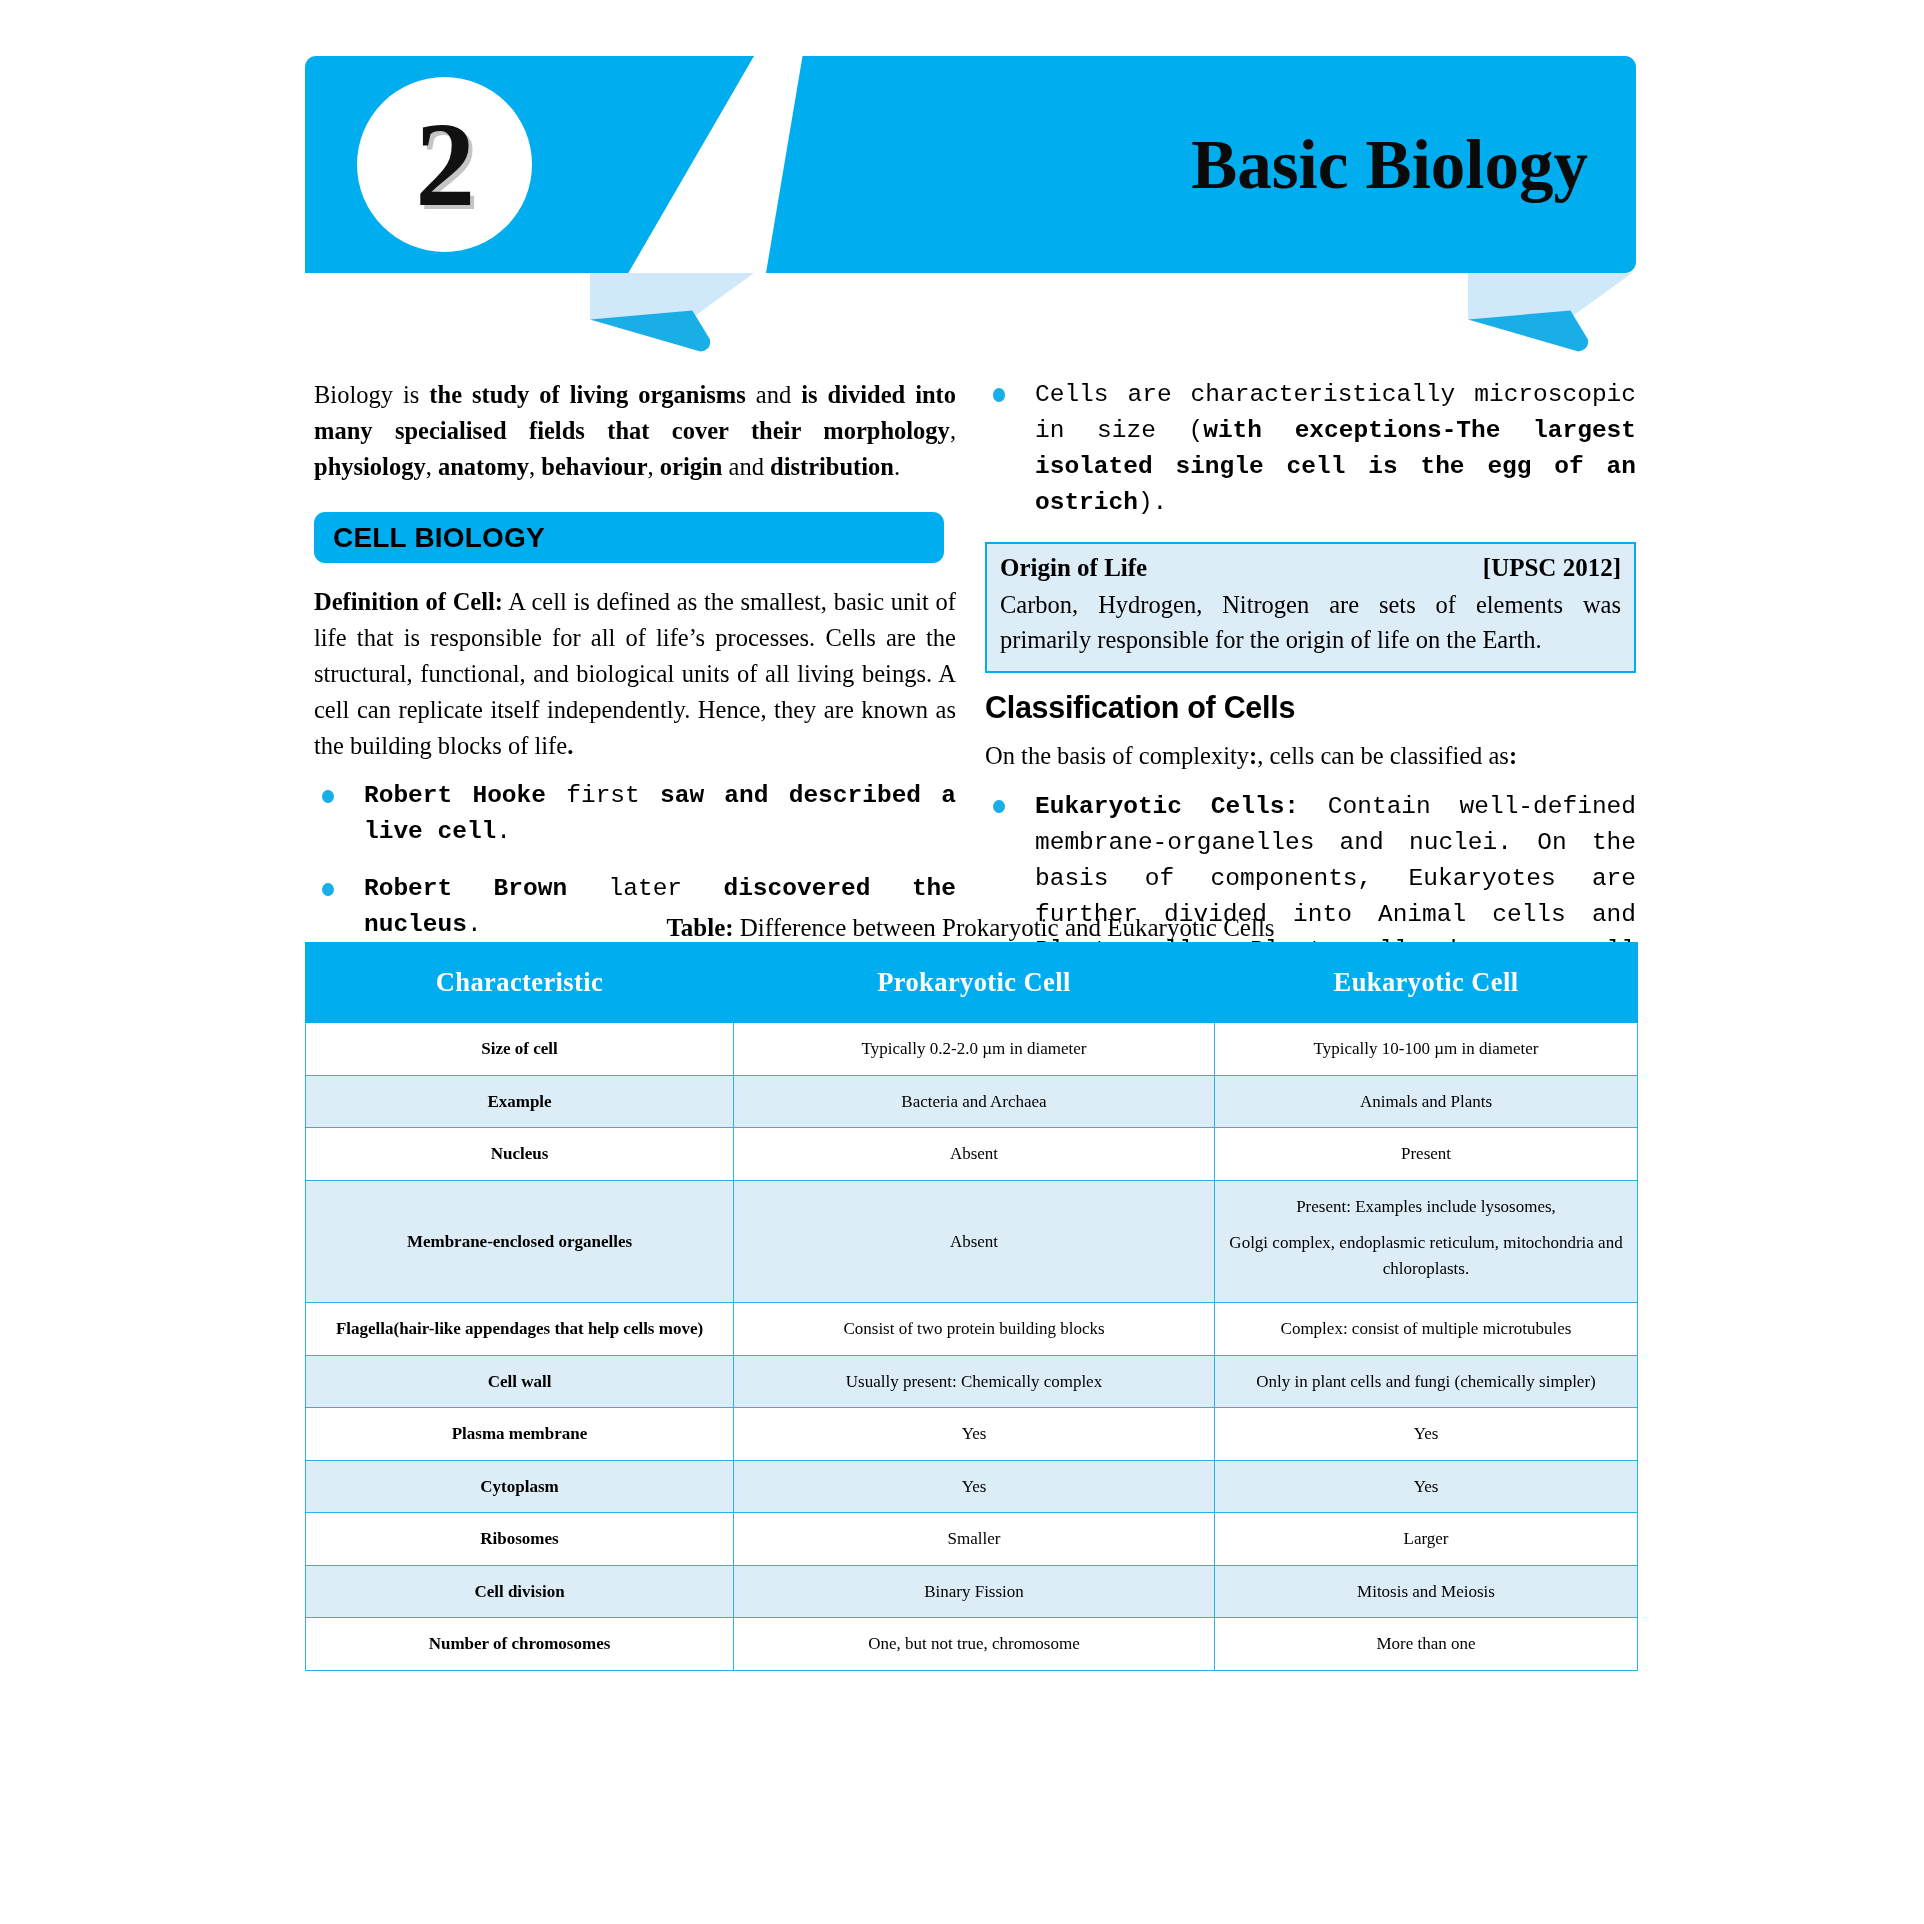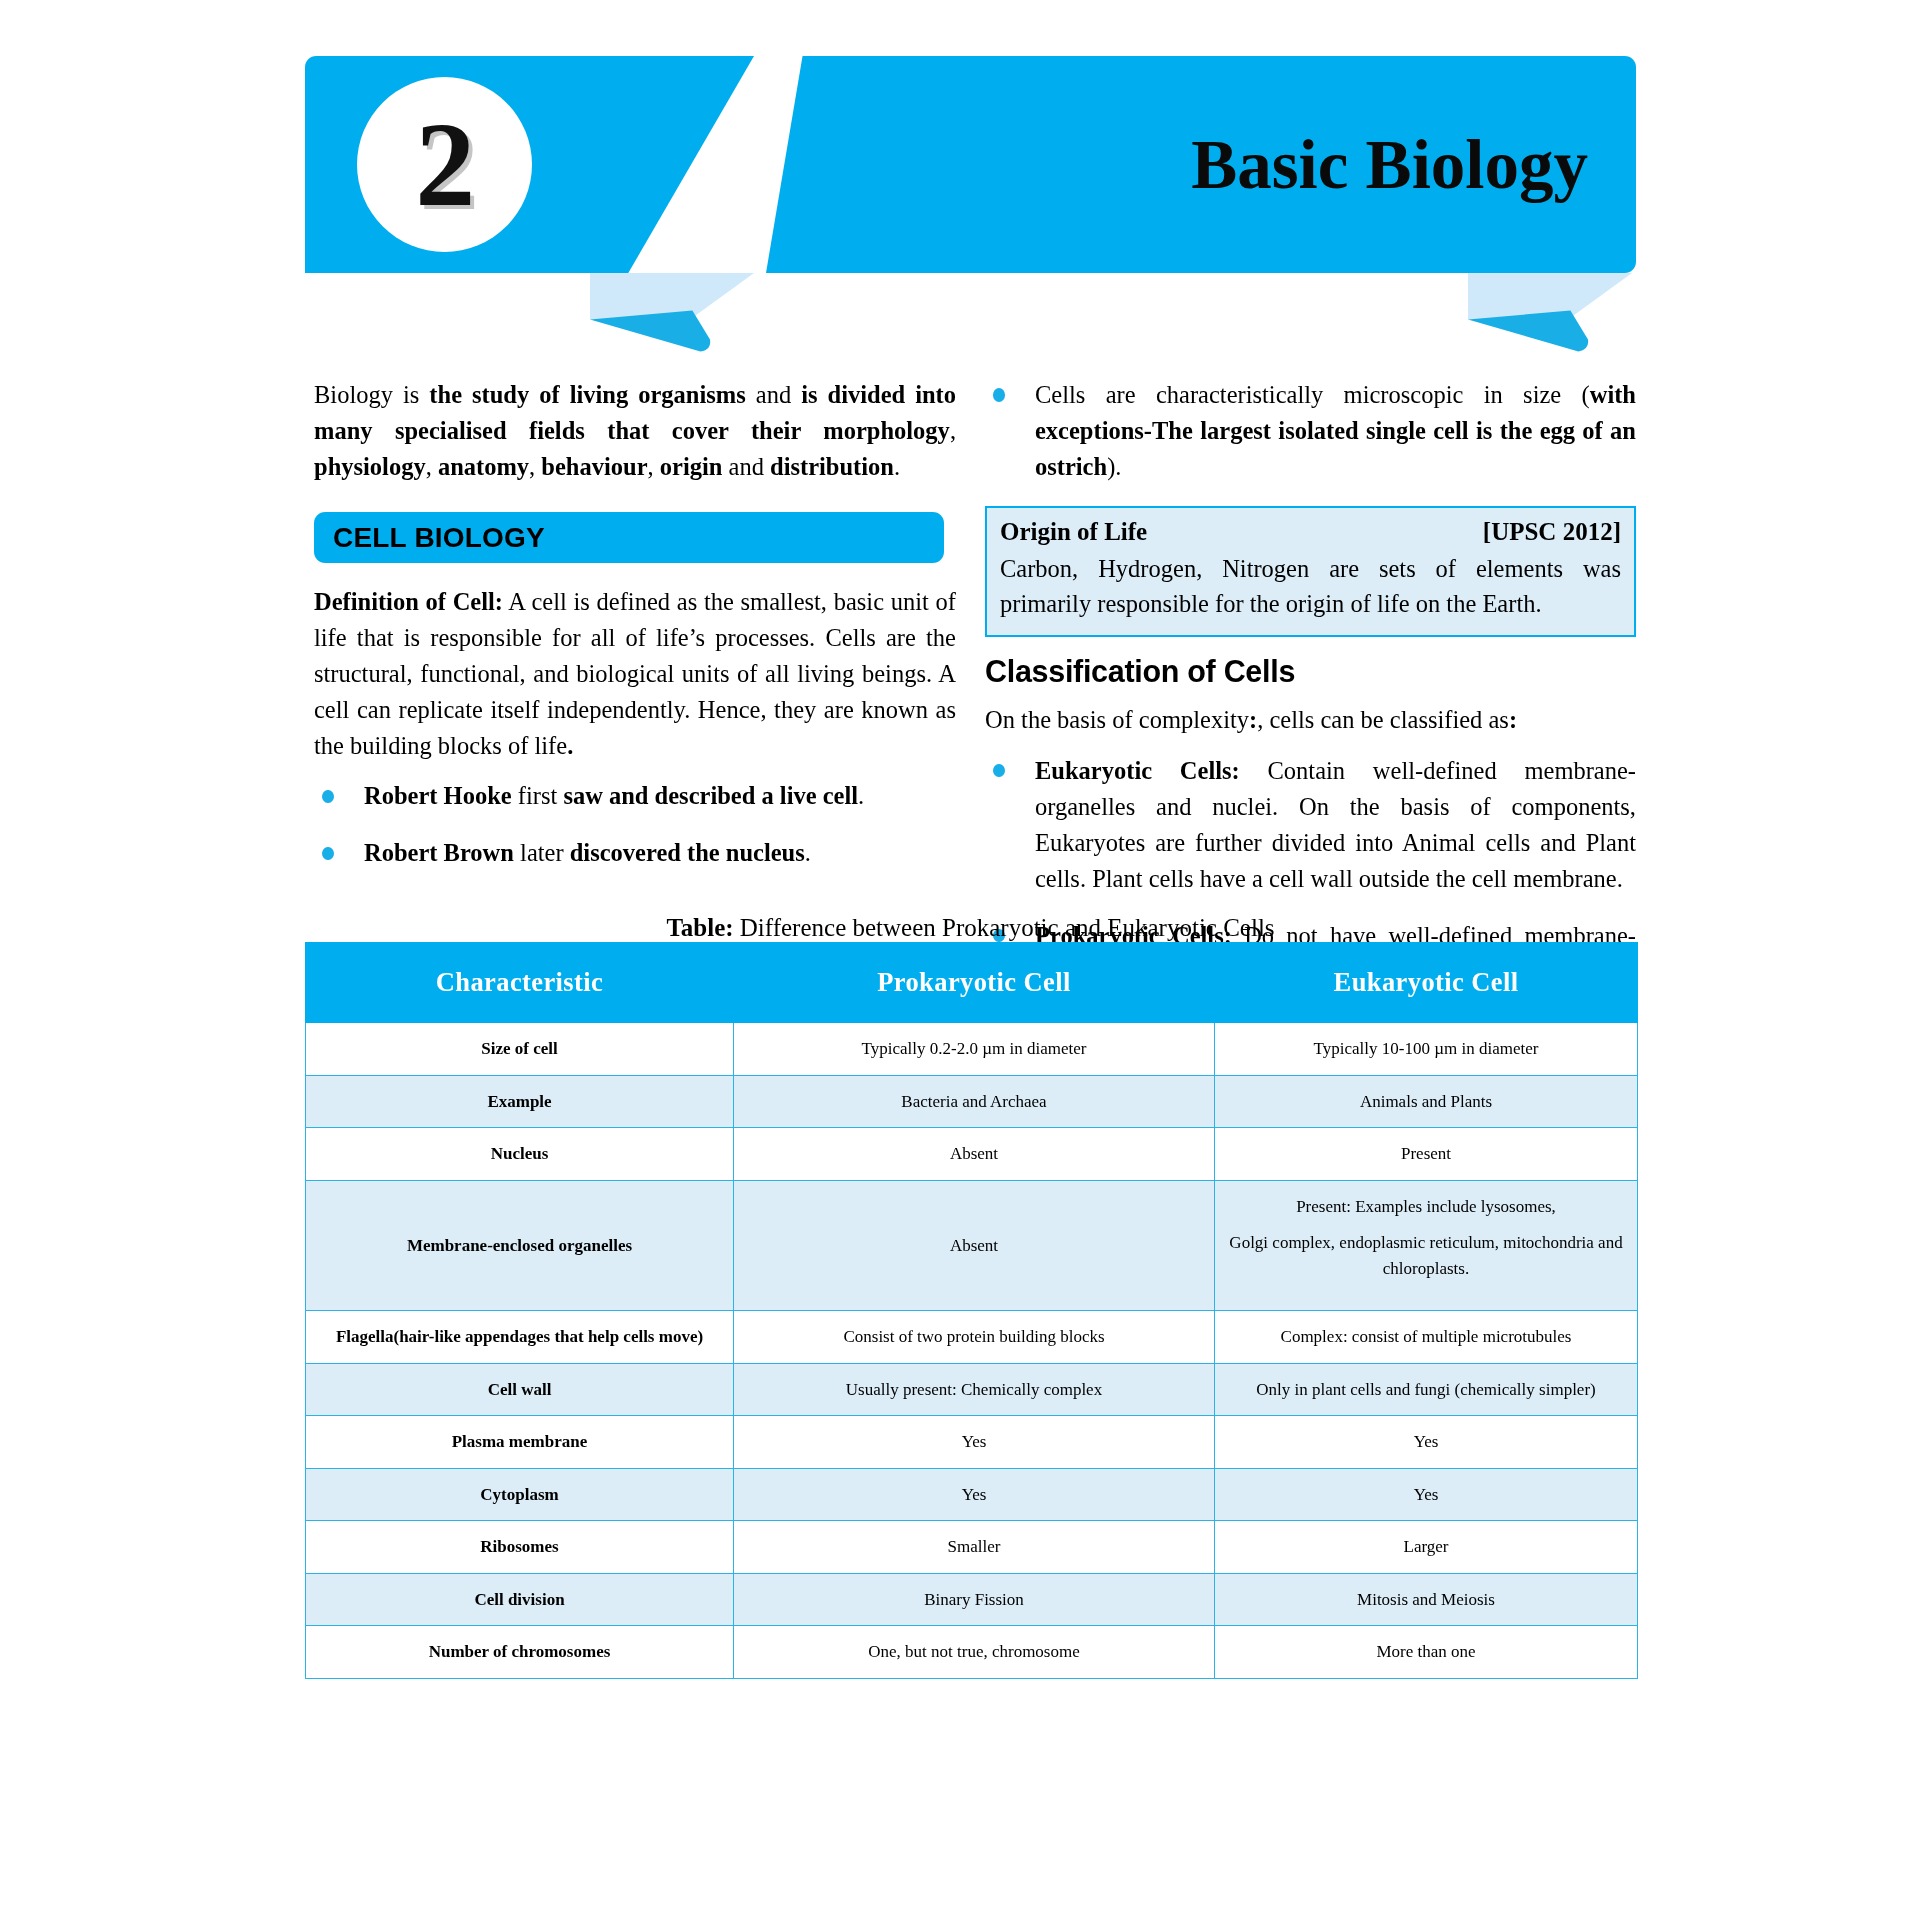--- a/index.html
+++ b/index.html
@@ -94,20 +94,21 @@
     letter-spacing: 0.2px;
     color: #000;
   }
 
   
   ul.bullets { list-style: none; margin: 0; padding: 0; }
   ul.bullets > li {
     position: relative;
     padding-left: 50px;
     margin-bottom: 21px;
+    font-family: Liberation Mono, monospace;
   }
   ul.bullets > li::before {
     content: "";
     position: absolute;
     left: 8px; top: 11.2px;
     width: 12px; height: 13.6px;
     background: #18AEE8;
     border-radius: 50%;
   }
 
@@ -168,21 +169,21 @@
     text-align: center;
     vertical-align: middle;
     font-size: 17px;
     line-height: 1.5;
     padding: 13px 8px;
   }
   table.cmp td.k { font-weight: bold; }
   table.cmp tbody tr.alt td { background: #DCEDF8; }
   table.cmp tbody tr.plain td { background: #ffffff; }
   table.cmp td p { margin: 0 0 11.2px 0; }
-  table.cmp td p:last-child { margin-bottom: 16px; text-align: center; }
+  table.cmp td p:last-child { margin-bottom: 8px; text-align: center; }
 </style>
 </head>
 <body>
 
 <div class="page">
 
   <div class="header">
     <div class="banner-left"></div>
     <div class="banner-right"></div>
 

